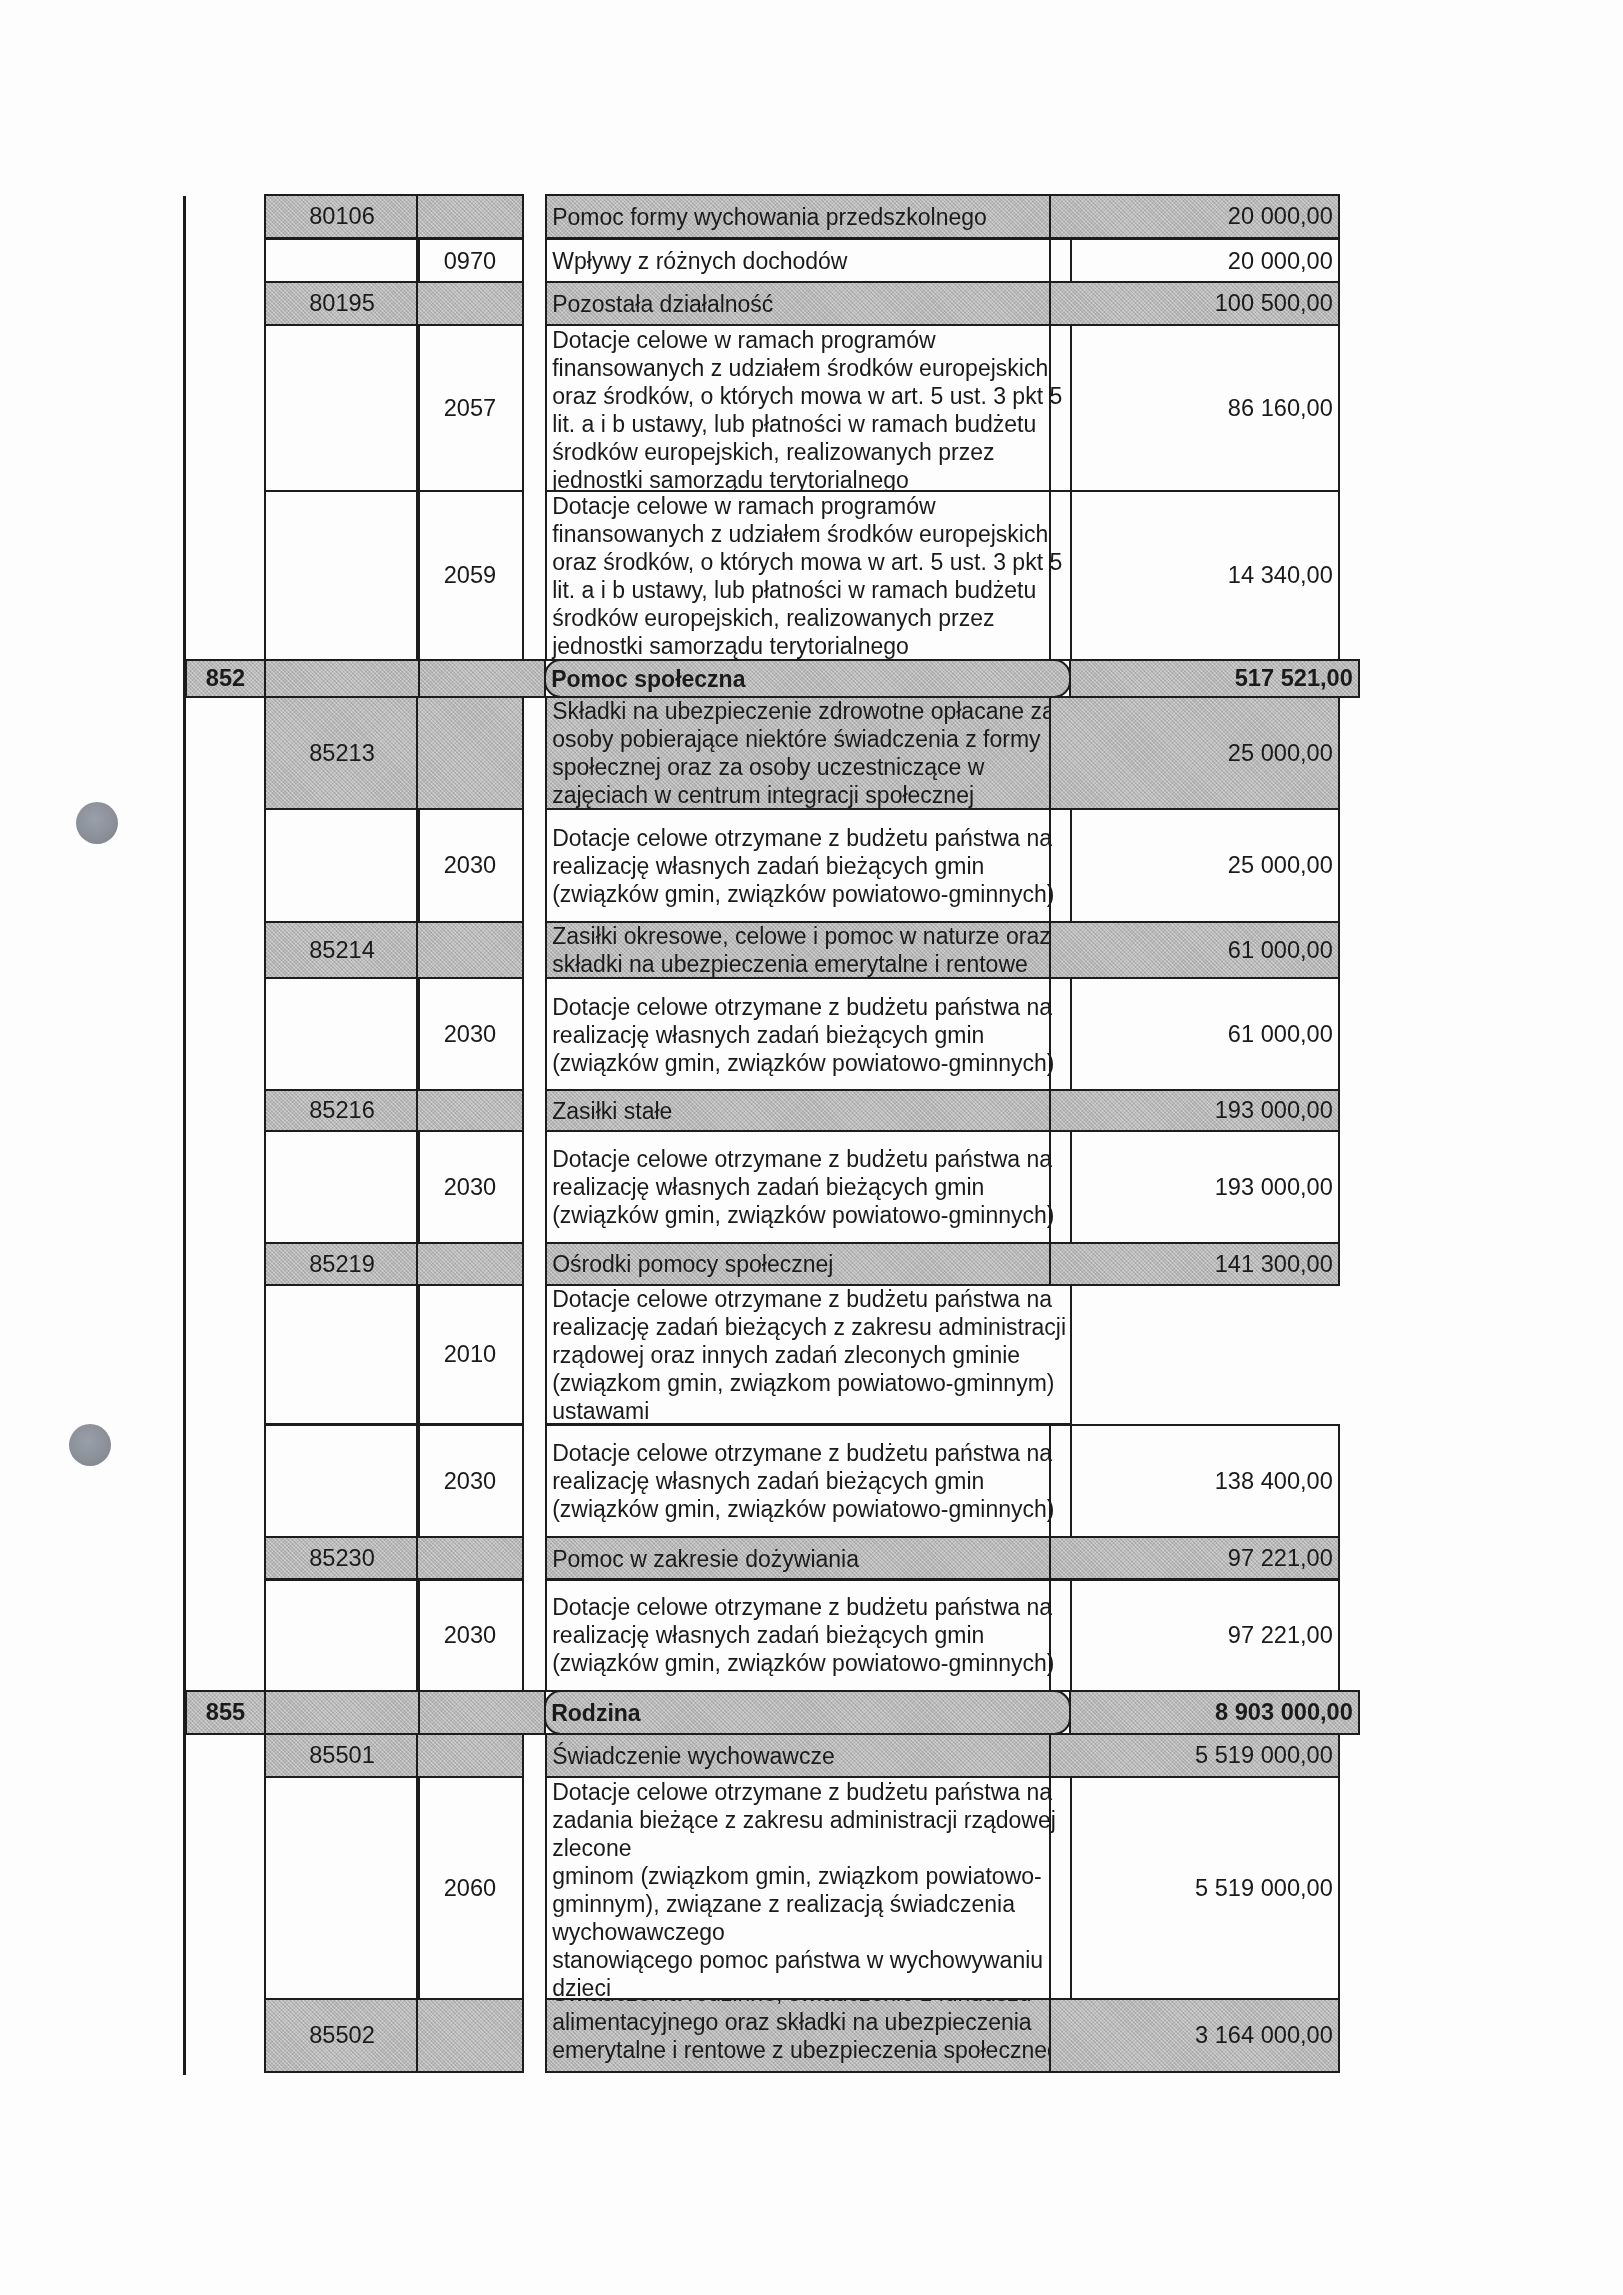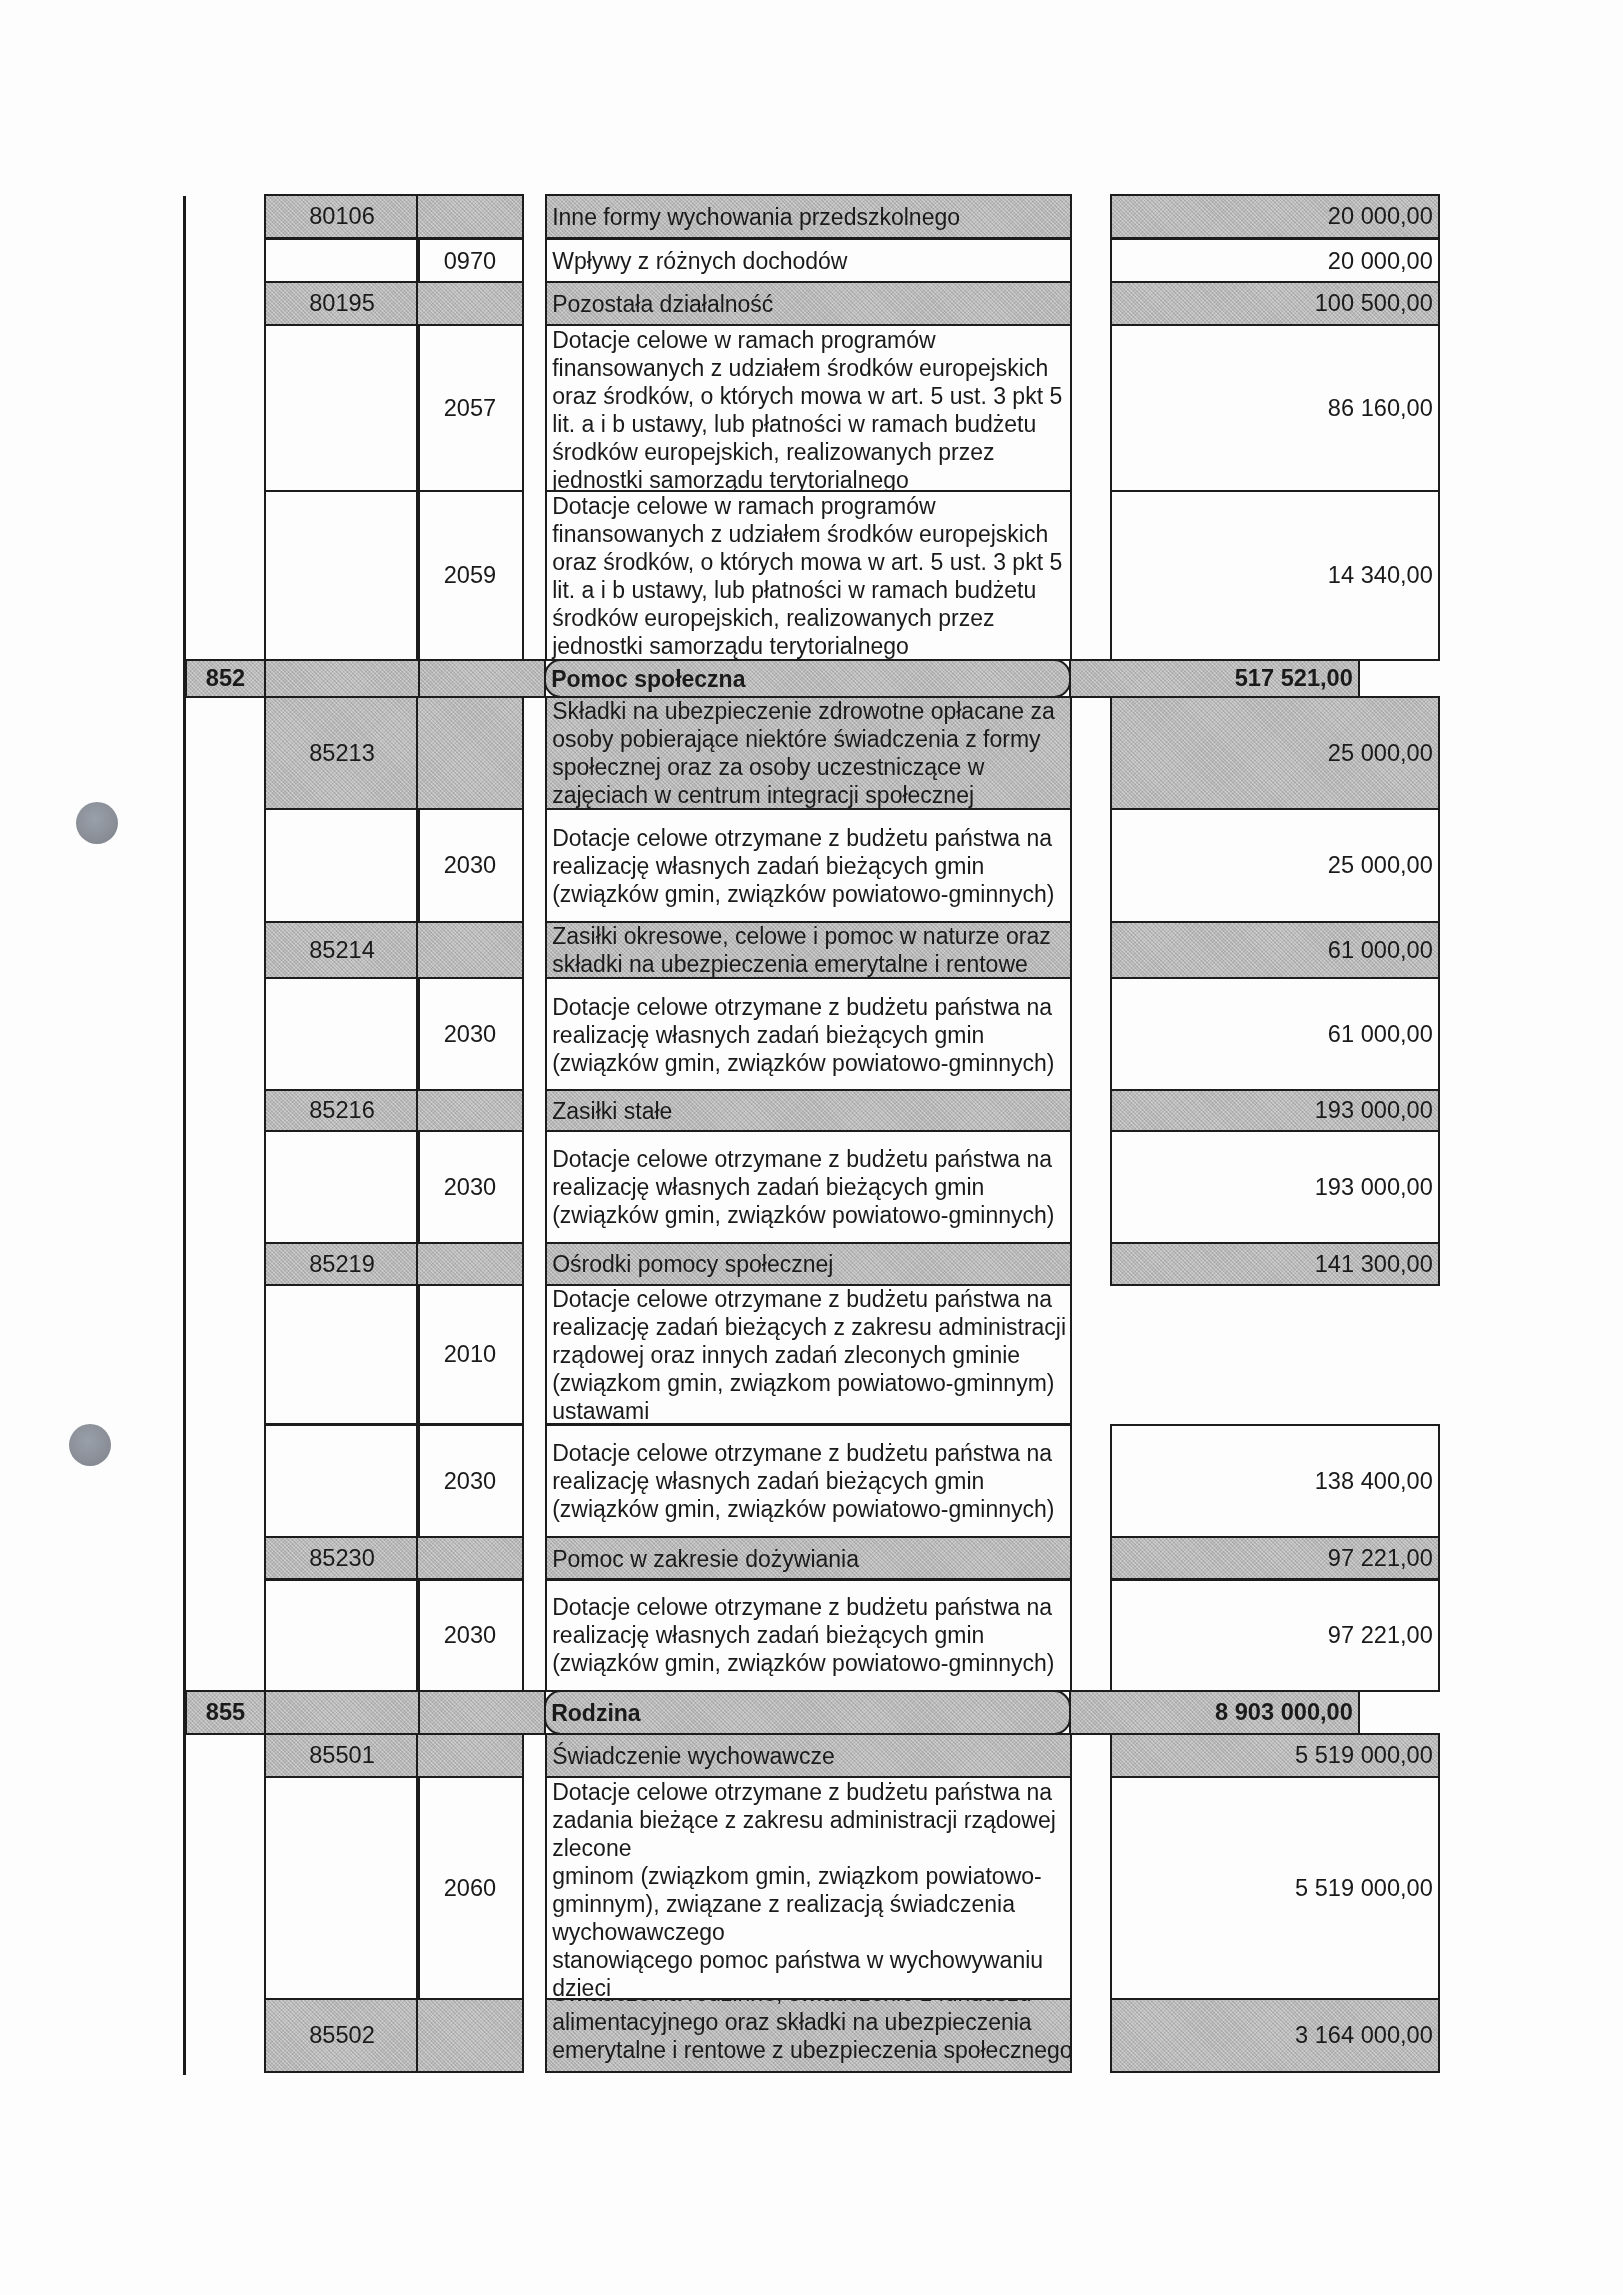--- a/index.html
+++ b/index.html
@@ -19,21 +19,21 @@
       repeating-linear-gradient(-45deg, rgba(255,255,255,.12) 0 1.3px, rgba(0,0,0,.04) 1.3px 2.6px);
   }
   .c0 { left:0; width:81px; }
   .chapter .cA { left:79px; width:156px; }
   .chapter .cB { left:233px; width:128px; }
   .chapter .cC { left:359px; width:527px;border-radius:17px; }
   .chapter .cD { left:884px; width:291px; }
   .cA { left:0; width:156px; }
   .cB { left:152px; width:108px; }
   .cC { left:281px; width:527px; }
-  .cD { left:846px; width:330px; }
+  .cD { left:785px; width:291px; }
   .num-center { display:flex; align-items:center; justify-content:center; height:100%; font-size:23.6px; }
   .chap-label { display:flex; align-items:center; justify-content:center; height:100%;
                 font-size:23.6px; font-weight:bold; }
   .desc { padding:0 3.9px 0 5.2px; height:100%; display:flex; flex-direction:column; justify-content:center;
           font-size:23px; line-height:28px; white-space:nowrap; }
   .desc.top { justify-content:flex-start; }
   .desc.bottom { justify-content:flex-end; padding-bottom:3.9px; }
   .desc.bold { font-weight:bold; }
   .amount { display:flex; align-items:center; justify-content:flex-end; height:100%;
             padding-right:5.2px; font-size:23.6px; }
@@ -51,21 +51,21 @@
   <div id="table">
       <div class="row shaded" style="top: 196px; height: 43px;">
         <div class="cell cA">
           <div class="num-center">80106</div>
         </div>
         <div class="cell cB">
           <div class="num-center"></div>
         </div>
         <div class="cell cC">
           <div class="desc">
-            <div>Inne formy wychowania przedszkolnego</div>
+            <div>Pomoc formy wychowania przedszkolnego</div>
           </div>
         </div>
         <div class="cell cD">
           <div class="amount">20 000,00</div>
         </div>
       </div>
       <div class="row" style="top: 240px; height: 44px;">
         <div class="cell cA">
           <div class="num-center"></div>
         </div>

